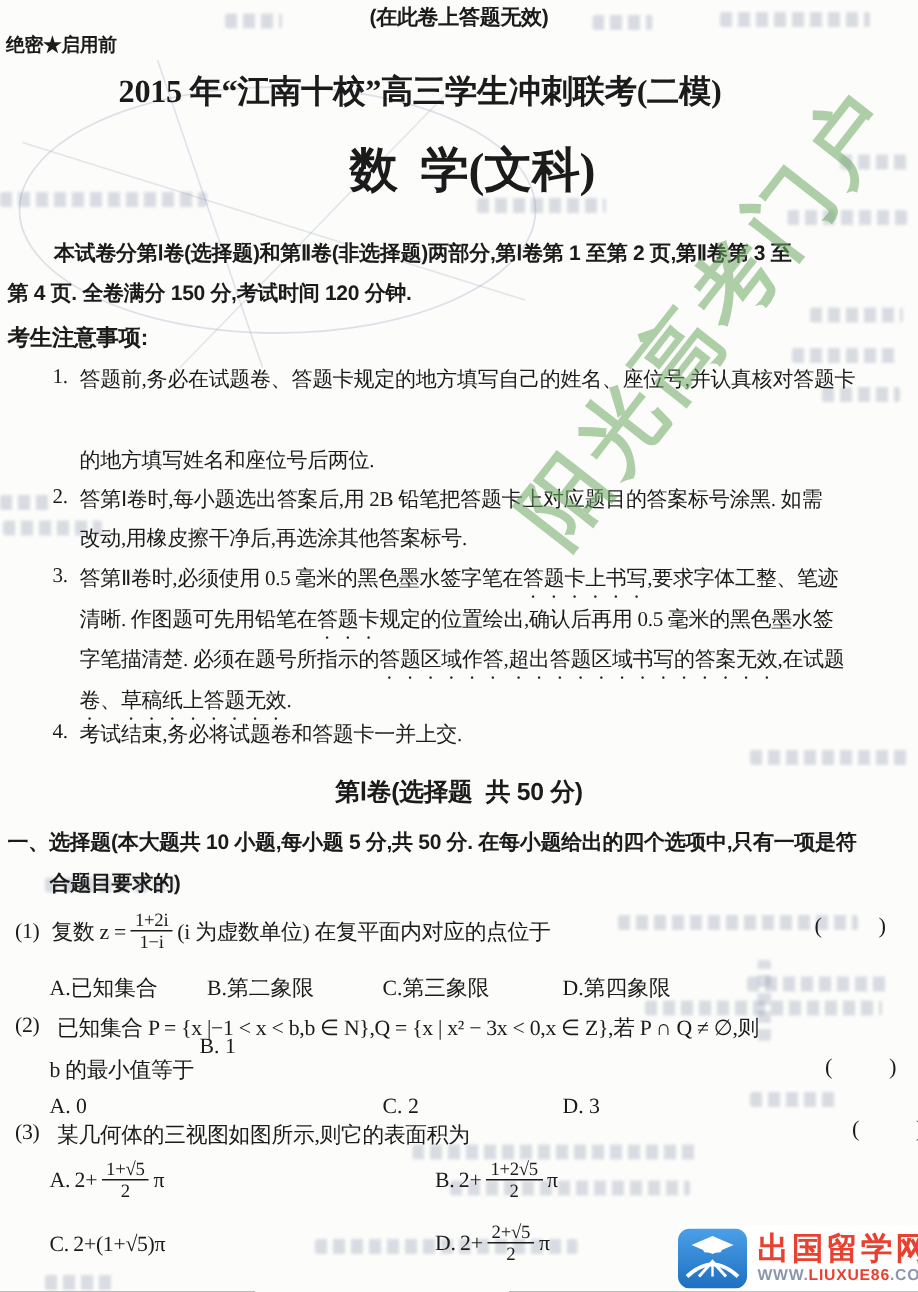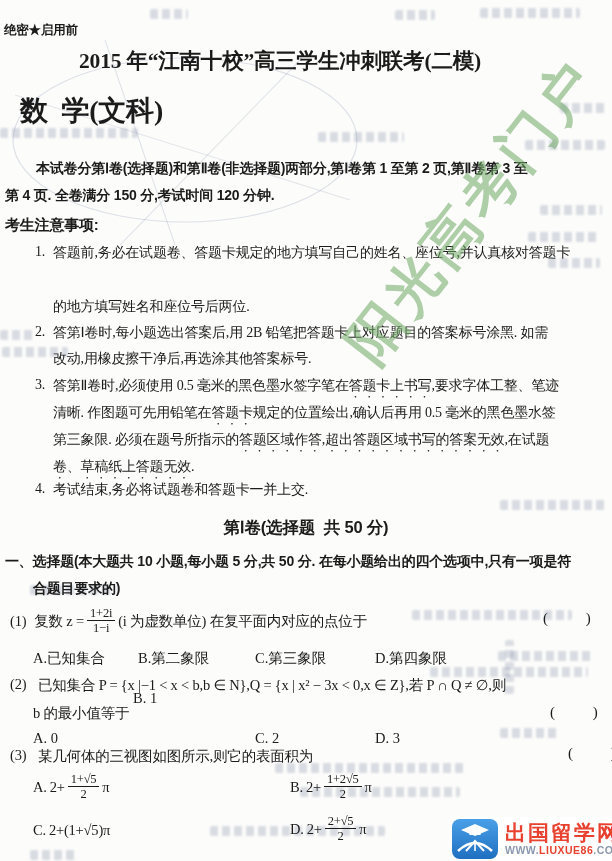--- a/index.html
+++ b/index.html
@@ -75,41 +75,42 @@
   <div class="bleed" style="left:430px;top:667px;width:158px"></div>
   <div class="bleed-v" style="left:505px;top:640px;height:54px"></div>
   <div class="bleed" style="left:500px;top:728px;width:60px"></div>
   <div class="bleed" style="left:275px;top:763px;width:190px"></div>
   <div class="bleed" style="left:300px;top:787px;width:160px"></div>
   <div class="bleed" style="left:210px;top:826px;width:175px"></div>
   <div class="bleed" style="left:30px;top:850px;width:46px"></div>
 
   <div class="wm-green">阳光高考门户</div>
 
+  <div class="line hei center" style="top:3px;font-size:14px">(在此卷上答题无效)</div>
   <div class="line hei" style="left:4px;top:22px;font-size:12.5px">绝密★启用前</div>
   <div class="line song" style="left:0;width:560px;text-align:center;top:46px;font-size:21.5px;font-weight:600">2015 年“江南十校”高三学生冲刺联考(二模)</div>
-  <div class="line song" style="left:20px;width:590px;top:92px;font-size:28px;font-weight:700">数  学(文科)</div>
+  <div class="line song" style="left:20px;width:590px;text-align:center;top:92px;font-size:32px;font-weight:700">数  学(文科)</div>
 
   <div class="line hei" style="left:36px;top:160px;font-size:14px">本试卷分第Ⅰ卷(选择题)和第Ⅱ卷(非选择题)两部分,第Ⅰ卷第 1 至第 2 页,第Ⅱ卷第 3 至</div>
   <div class="line hei" style="left:5px;top:187px;font-size:14px">第 4 页. 全卷满分 150 分,考试时间 120 分钟.</div>
 
   <div class="line hei" style="left:5px;top:216px;font-size:15px">考生注意事项:</div>
 
   <div class="num-abs" style="left:35px;top:244px;font-size:14px">1.</div>
   <div class="line" style="left:53px;top:244px;font-size:14px">答题前,务必在试题卷、答题卡规定的地方填写自己的姓名、座位号,并认真核对答题卡</div>
   <div class="line" style="left:53px;top:298px;font-size:14px">的地方填写姓名和座位号后两位.</div>
 
   <div class="num-abs" style="left:35px;top:324px;font-size:14px">2.</div>
   <div class="line" style="left:53px;top:324px;font-size:14px">答第Ⅰ卷时,每小题选出答案后,用 2B 铅笔把答题卡上对应题目的答案标号涂黑. 如需</div>
   <div class="line" style="left:53px;top:350px;font-size:14px">改动,用橡皮擦干净后,再选涂其他答案标号.</div>
 
   <div class="num-abs" style="left:35px;top:377px;font-size:14px">3.</div>
   <div class="line" style="left:53px;top:377px;font-size:14px"><span>答第Ⅱ卷时,必须使用 0.5 毫米的黑色墨水签字笔在</span><span class="emph">答题卡上书写</span><span>,要求字体工整、笔迹</span></div>
   <div class="line" style="left:53px;top:404px;font-size:14px"><span>清晰. 作图题可先用铅笔在</span><span class="emph">答题卡</span><span>规定的位置绘出,确认后再用 0.5 毫米的黑色墨水签</span></div>
-  <div class="line" style="left:53px;top:431px;font-size:14px"><span>第三象限. 必须在题号所指示的</span><span class="emph">答题区域作答</span><span>,</span><span class="emph">超出答题区域书写的答案无效</span><span>,在试题</span></div>
+  <div class="line" style="left:53px;top:431px;font-size:14px"><span>字笔描清楚. 必须在题号所指示的</span><span class="emph">答题区域作答</span><span>,</span><span class="emph">超出答题区域书写的答案无效</span><span>,在试题</span></div>
   <div class="line" style="left:53px;top:458px;font-size:14px"><span class="emph">卷、草稿纸上答题无效</span><span>.</span></div>
 
   <div class="num-abs" style="left:35px;top:481px;font-size:14px">4.</div>
   <div class="line" style="left:53px;top:481px;font-size:14px">考试结束,务必将试题卷和答题卡一并上交.</div>
 
   <div class="line hei center" style="top:517px;font-size:16.5px">第Ⅰ卷(选择题  共 50 分)</div>
   <div class="line hei" style="left:5px;top:553px;font-size:14px">一、选择题(本大题共 10 小题,每小题 5 分,共 50 分. 在每小题给出的四个选项中,只有一项是符</div>
   <div class="line hei" style="left:33px;top:580px;font-size:14px">合题目要求的)</div>
 
   <div class="line qrow" style="left:10px;top:600px;height:42px;font-size:14.5px">

